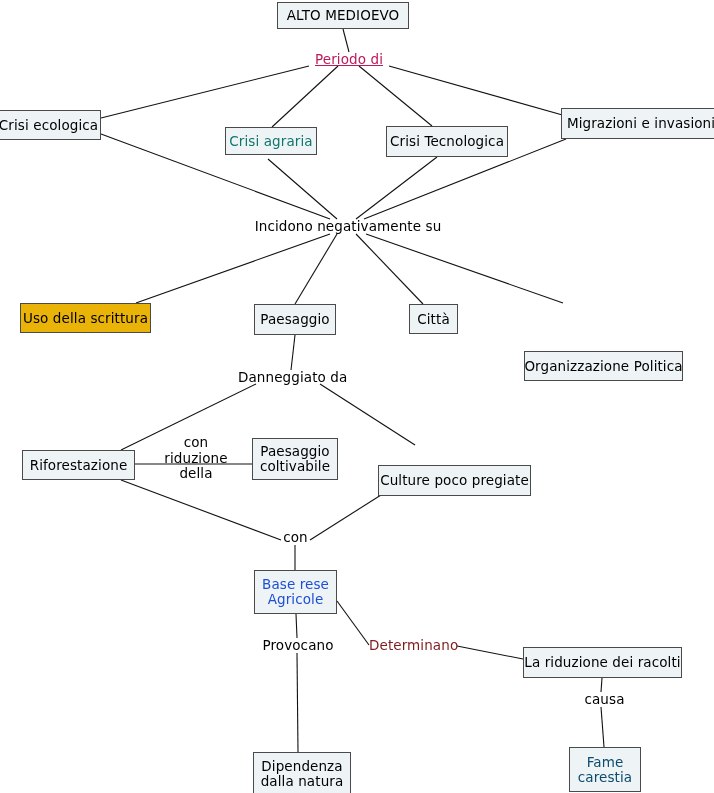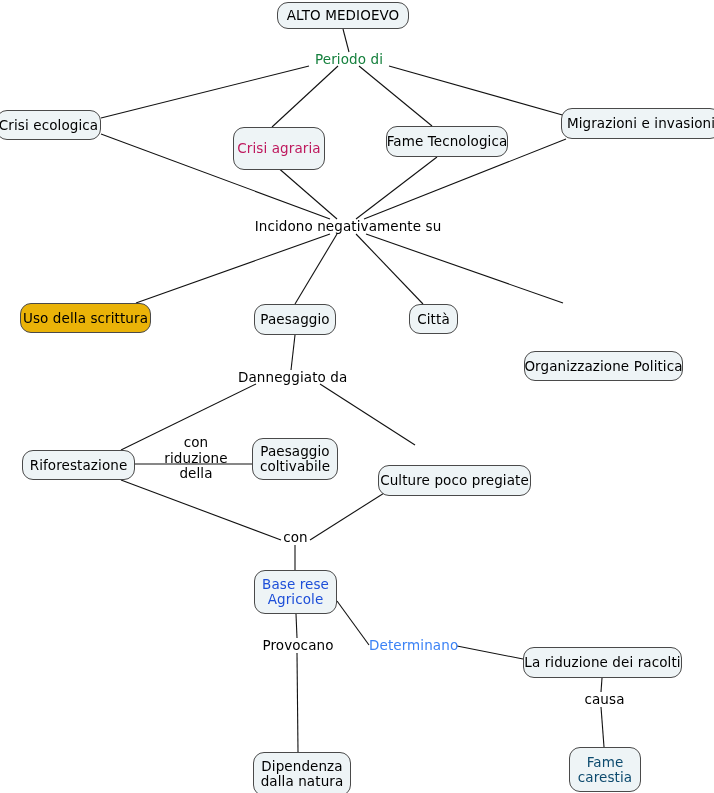--- a/index.html
+++ b/index.html
@@ -30,21 +30,21 @@
     stroke: #111111;
     stroke-width: 1.1;
     fill: none;
     shape-rendering: geometricPrecision;
   }
   .node-box {
     position: absolute;
     box-sizing: border-box;
     background: #eef4f6;
     border: 1.4px solid #4a4a4a;
-    border-radius: 11px;
+    border-radius: 0;
     display: flex;
     align-items: center;
     justify-content: center;
     text-align: center;
     color: #000000;
     font-size: 13.5px;
     line-height: 15px;
     white-space: pre;
     letter-spacing: 0.1px;
     padding: 8px 9px;
@@ -91,44 +91,44 @@
         <polyline class="edge-line" points="297,653 298,752" stroke="#111111"></polyline>
         <polyline class="edge-line" points="337,601 369,645" stroke="#111111"></polyline>
         <polyline class="edge-line" points="457,646 523,659" stroke="#111111"></polyline>
         <polyline class="edge-line" points="602,678 601,692" stroke="#111111"></polyline>
         <polyline class="edge-line" points="601,707 604,747" stroke="#111111"></polyline>
       </g>
   </svg>
   <div id="nodes-layer">
       <div class="node-box" style="left: 277px; top: 2px; width: 132px; height: 27px; background: rgb(238, 244, 246); border-color: rgb(74, 74, 74); color: rgb(0, 0, 0);">ALTO MEDIOEVO</div>
       <div class="node-box" style="left: -4px; top: 110px; width: 105px; height: 30px; background: rgb(238, 244, 246); border-color: rgb(74, 74, 74); color: rgb(0, 0, 0);">Crisi ecologica</div>
-      <div class="node-box" style="left: 225px; top: 127px; width: 92px; height: 43px; background: rgb(238, 244, 246); border-color: rgb(74, 74, 74); color: #be185d; margin-left: 8px;">Crisi agraria</div>
-      <div class="node-box" style="left: 386px; top: 126px; width: 122px; height: 31px; background: rgb(238, 244, 246); border-color: rgb(74, 74, 74); color: rgb(0, 0, 0);">Fame Tecnologica</div>
+      <div class="node-box" style="left: 225px; top: 127px; width: 92px; height: 28px; background: rgb(238, 244, 246); border-color: rgb(74, 74, 74); color: #0f766e;">Crisi agraria</div>
+      <div class="node-box" style="left: 386px; top: 126px; width: 122px; height: 31px; background: rgb(238, 244, 246); border-color: rgb(74, 74, 74); color: rgb(0, 0, 0);">Crisi Tecnologica</div>
       <div class="node-box" style="left: 561px; top: 108px; width: 160px; height: 31px; background: rgb(238, 244, 246); border-color: rgb(74, 74, 74); color: rgb(0, 0, 0);">Migrazioni e invasioni</div>
       <div class="node-box" style="left: 20px; top: 303px; width: 131px; height: 30px; background: #eab308; border-color: rgb(74, 74, 74); color: rgb(0, 0, 0);">Uso della scrittura</div>
       <div class="node-box" style="left: 254px; top: 304px; width: 82px; height: 31px; background: rgb(238, 244, 246); border-color: rgb(74, 74, 74); color: rgb(0, 0, 0);">Paesaggio</div>
       <div class="node-box" style="left: 409px; top: 304px; width: 49px; height: 30px; background: rgb(238, 244, 246); border-color: rgb(74, 74, 74); color: rgb(0, 0, 0);">Città</div>
       <div class="node-box" style="left: 524px; top: 303px; width: 159px; height: 30px; background: rgb(238, 244, 246); border-color: rgb(74, 74, 74); color: rgb(0, 0, 0); margin-top: 48px;">Organizzazione Politica</div>
       <div class="node-box" style="left: 22px; top: 450px; width: 113px; height: 30px; background: rgb(238, 244, 246); border-color: rgb(74, 74, 74); color: rgb(0, 0, 0);">Riforestazione</div>
       <div class="node-box" style="left: 252px; top: 438px; width: 86px; height: 42px; background: rgb(238, 244, 246); border-color: rgb(74, 74, 74); color: rgb(0, 0, 0);">Paesaggio
 coltivabile</div>
       <div class="node-box" style="left: 378px; top: 465px; width: 153px; height: 31px; background: rgb(238, 244, 246); border-color: rgb(74, 74, 74); color: #000000;">Culture poco pregiate</div>
       <div class="node-box" style="left: 254px; top: 570px; width: 83px; height: 44px; background: rgb(238, 244, 246); border-color: rgb(74, 74, 74); color: #1d4ed8;">Base rese
 Agricole</div>
       <div class="node-box" style="left: 523px; top: 647px; width: 159px; height: 31px; background: rgb(238, 244, 246); border-color: rgb(74, 74, 74); color: rgb(0, 0, 0);">La riduzione dei racolti</div>
       <div class="node-box" style="left: 253px; top: 752px; width: 98px; height: 44px; background: rgb(238, 244, 246); border-color: rgb(74, 74, 74); color: rgb(0, 0, 0);">Dipendenza
 dalla natura</div>
       <div class="node-box" style="left: 569px; top: 747px; width: 72px; height: 45px; background: rgb(238, 244, 246); border-color: rgb(74, 74, 74); color: #0c4a6e;">Fame
 carestia</div>
     </div>
   <div id="labels-layer">
-      <div class="link-label" style="left: 309px; top: 52px; width: 80px; color: #15803d;">Periodo di</div>
+      <div class="link-label" style="left: 309px; top: 52px; width: 80px; color: #be185d; text-decoration: underline;">Periodo di</div>
       <div class="link-label" style="left: 253px; top: 219px; width: 190px; color: rgb(0, 0, 0);">Incidono negativamente su</div>
       <div class="link-label" style="left: 238px; top: 370px; width: 105px; color: rgb(0, 0, 0);">Danneggiato da</div>
       <div class="link-label" style="left: 158px; top: 435px; width: 76px; color: rgb(0, 0, 0);">con
 riduzione
 della</div>
       <div class="link-label" style="left: 281px; top: 530px; width: 29px; color: rgb(0, 0, 0);">con</div>
       <div class="link-label" style="left: 262px; top: 638px; width: 72px; color: rgb(0, 0, 0);">Provocano</div>
-      <div class="link-label" style="left: 369px; top: 638px; width: 88px; color: #3b82f6;">Determinano</div>
+      <div class="link-label" style="left: 369px; top: 638px; width: 88px; color: #7f1d1d;">Determinano</div>
       <div class="link-label" style="left: 583px; top: 692px; width: 43px; color: rgb(0, 0, 0);">causa</div>
     </div>
 </div>
 
 </body></html>

